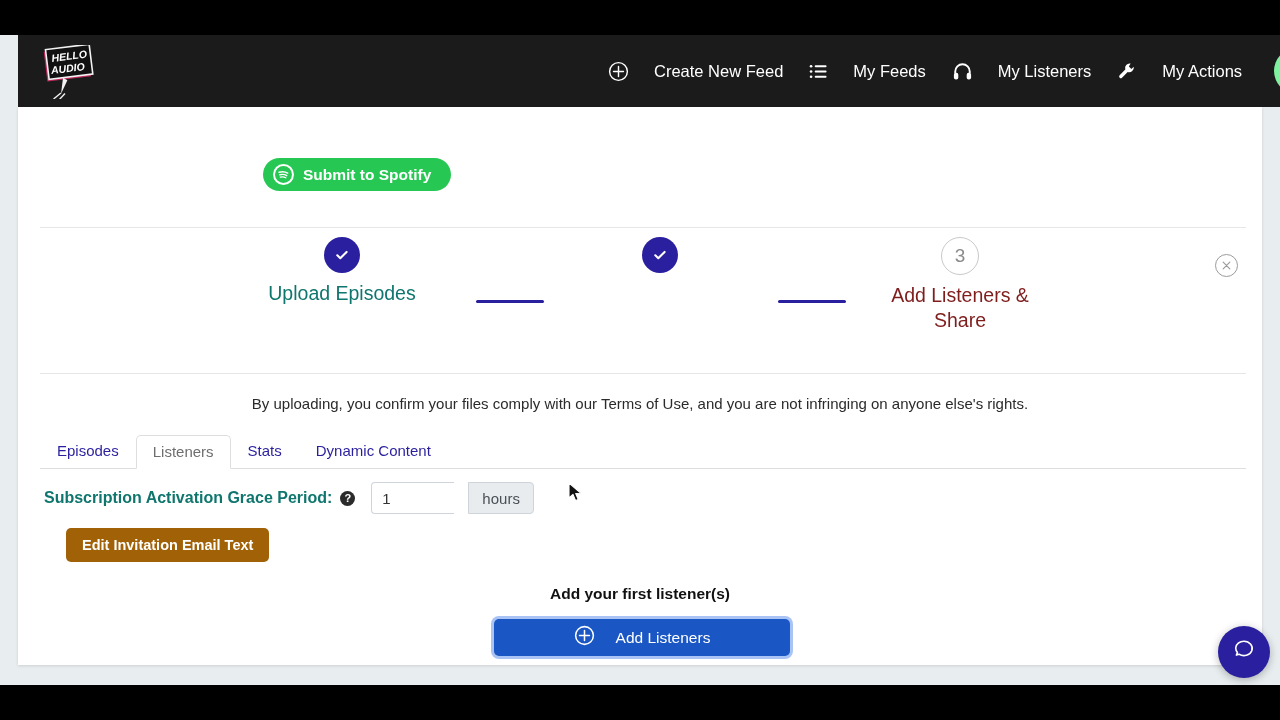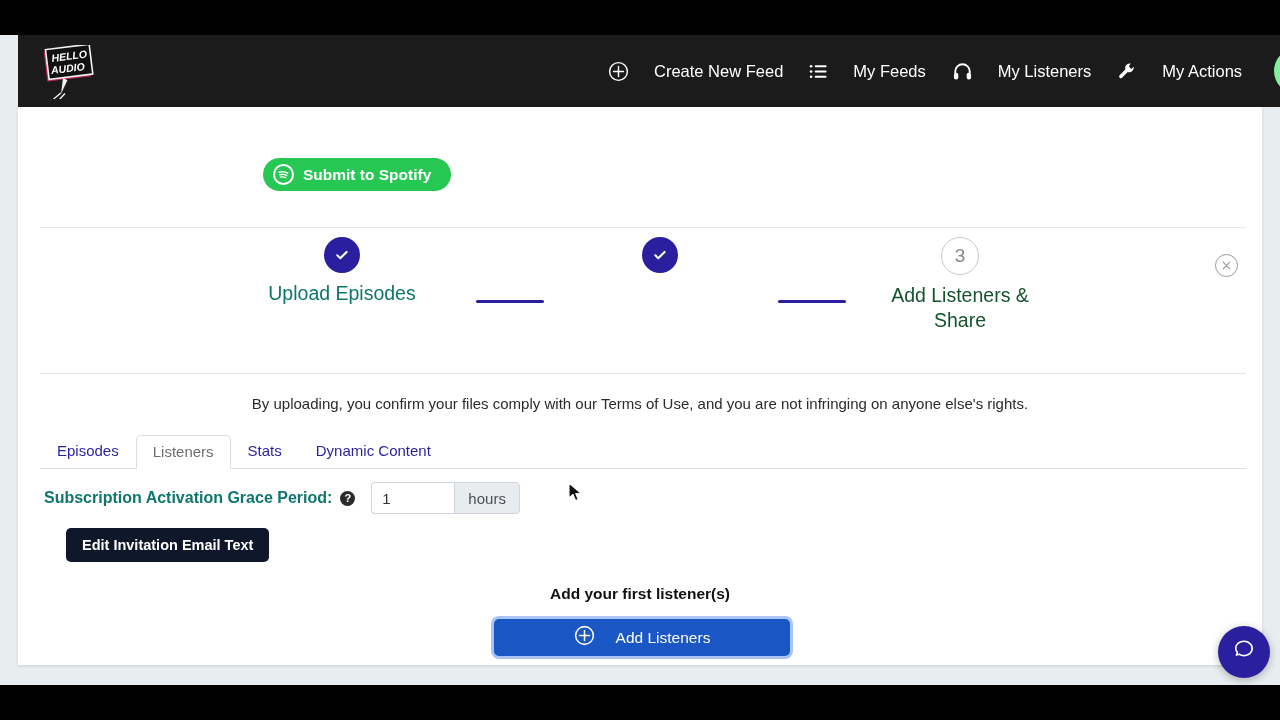--- a/index.html
+++ b/index.html
@@ -108,21 +108,21 @@
   .step-circle.done { background: #2a1f9e; }
   .step-circle.todo {
     background: #ffffff;
     border: 1.5px solid #c9c9c9;
     color: #8a8a8a;
     font-size: 19px;
   }
   .step-label {
     font-size: 19.5px; color: #0f766e; line-height: 25px;
   }
-  .step-label.muted { color: #14532d; }
+  .step-label.muted { color: #7f1d1d; }
   .connector {
     position: absolute; height: 3px; background: #2a1f9e; border-radius: 2px;
   }
   .close-circle {
     position: absolute; right: 24px; top: 17px;
     width: 21px; height: 21px; border-radius: 50%;
     border: 1.4px solid #9b9b9b;
     display: flex; align-items: center; justify-content: center;
     cursor: pointer;
   }
@@ -181,27 +181,27 @@
     padding: 0 10px; box-sizing: border-box;
     background: #fff;
     outline: none;
   }
   .addon {
     display: flex; align-items: center; justify-content: center;
     padding: 0 13px;
     background: #e9ecef;
     border: 1px solid #ced4da;
     border-radius: 0 4px 4px 0;
-    font-size: 15px; color: #495057;
+    font-size: 15px; color: #495057; margin-left: 14px;
   }
 
   .edit-btn {
     position: absolute; left: 48px; top: 421px;
     height: 34px;
-    background: #0f172a; color: #fff;
+    background: #a16207; color: #fff;
     border: none; border-radius: 5px;
     padding: 0 16px;
     font-size: 14.5px; font-weight: bold;
     cursor: pointer;
   }
 
   .add-heading {
     position: absolute; left: 0; top: 478px; width: 1244px;
     text-align: center; font-size: 15.5px; font-weight: bold; color: #111;
   }

